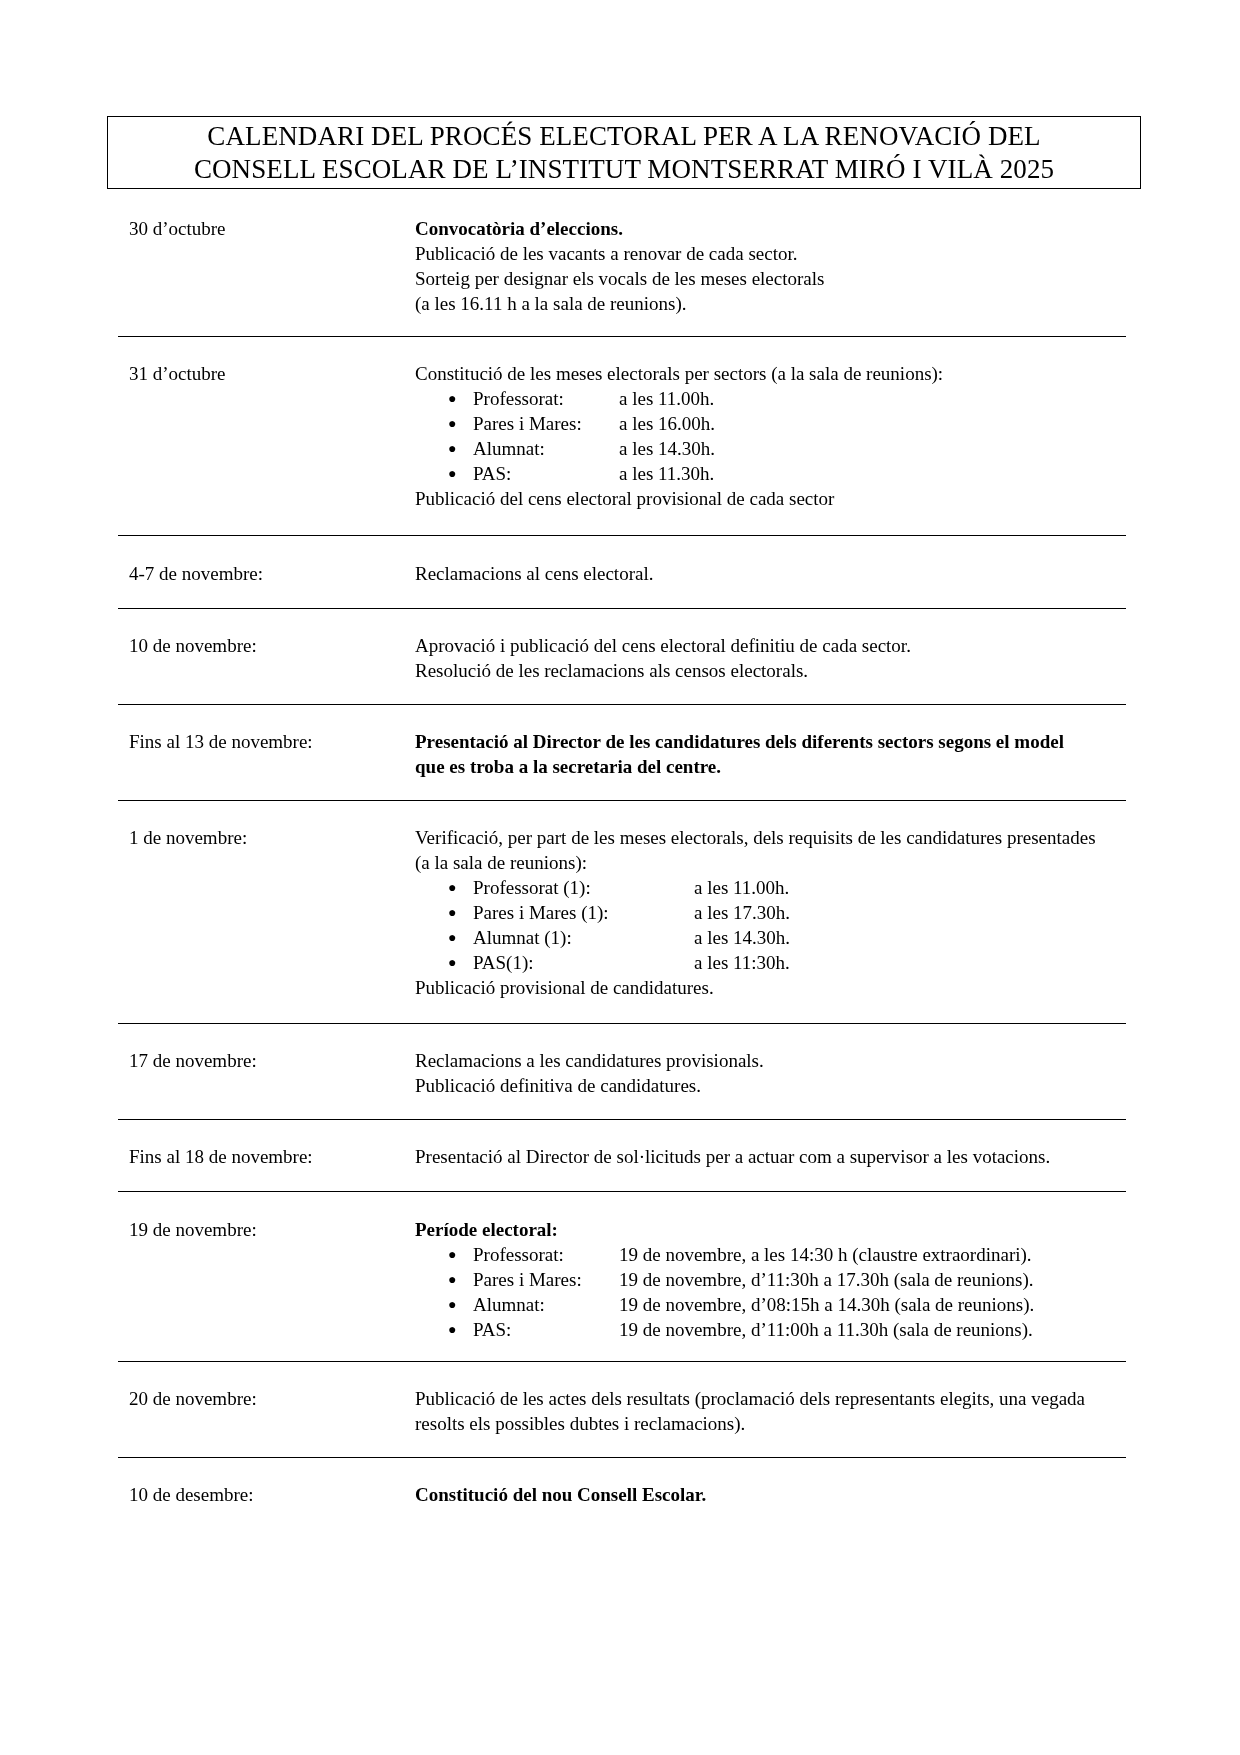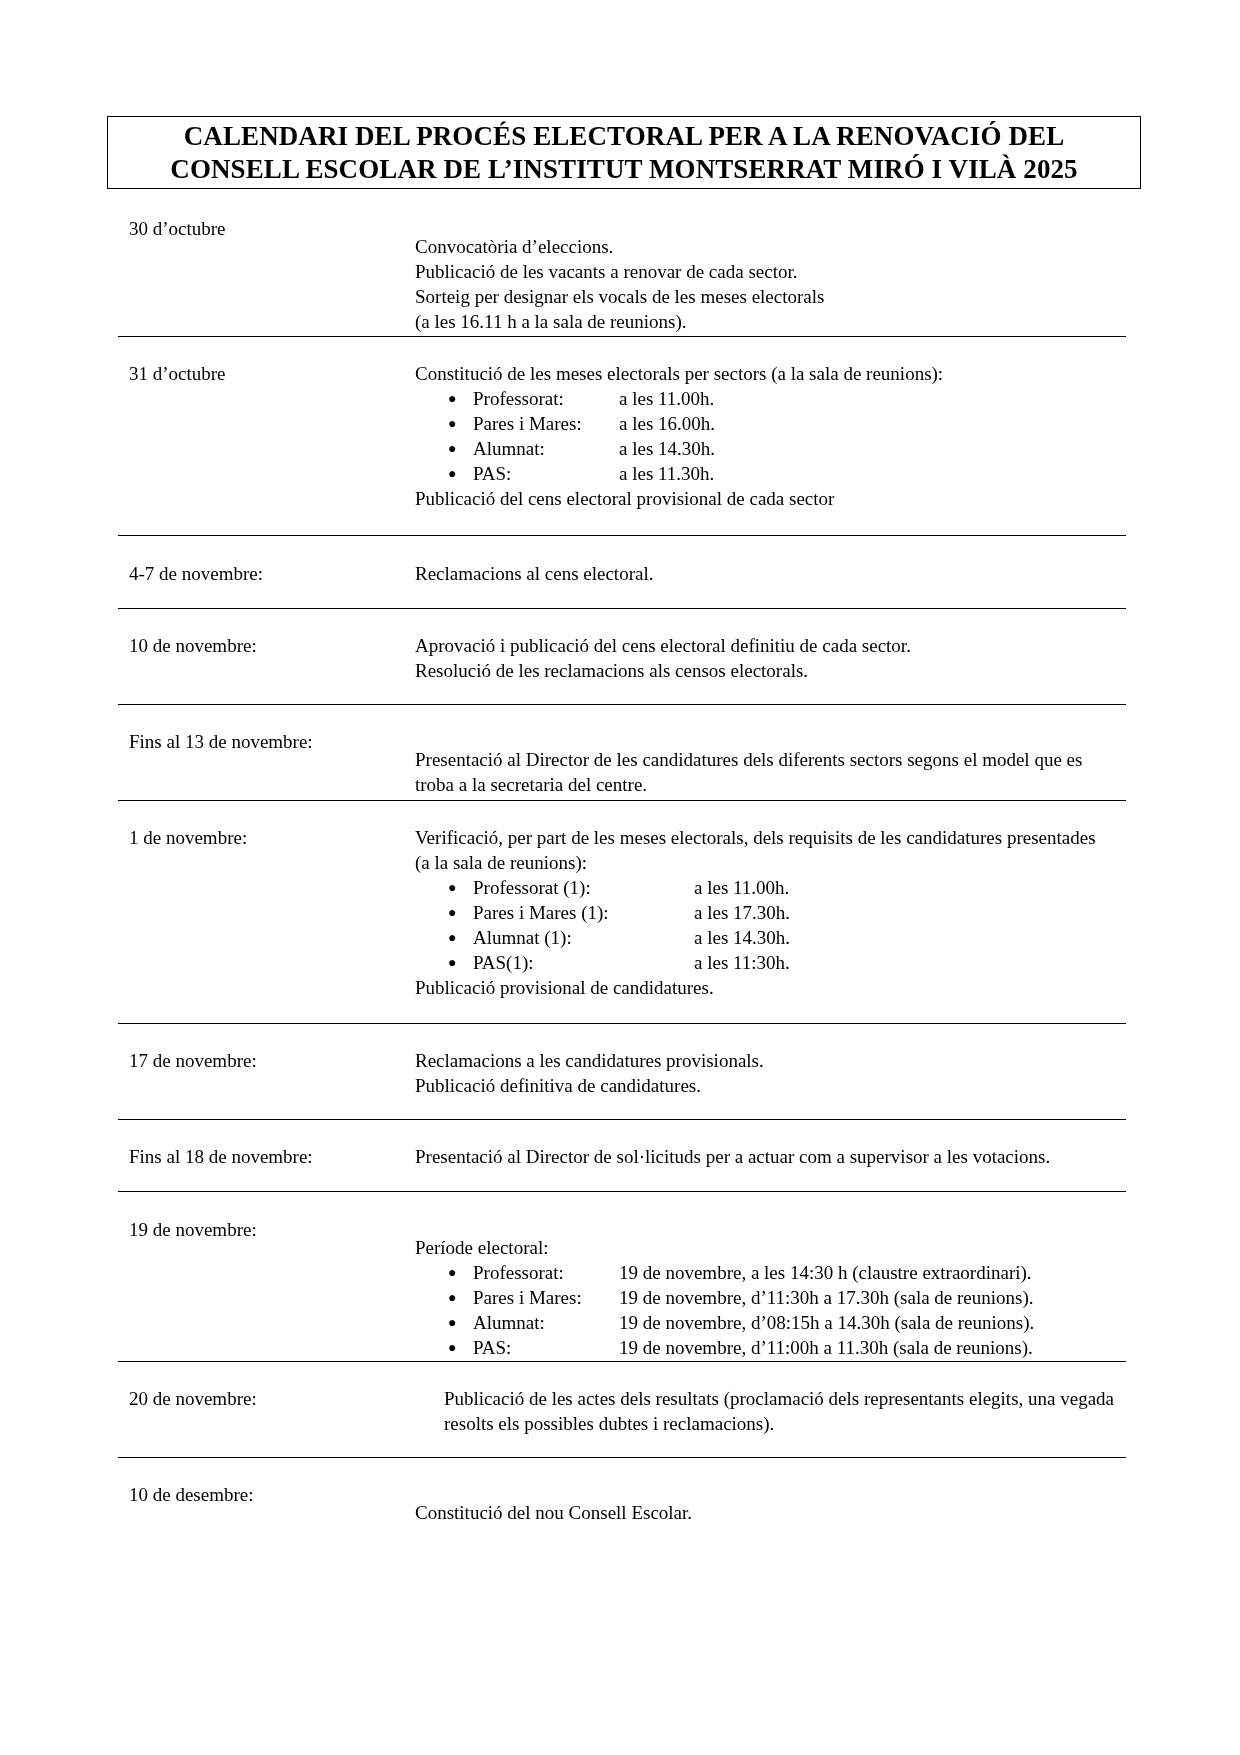--- a/index.html
+++ b/index.html
@@ -7,29 +7,29 @@
     width: 1240px; height: 1755px; position: relative; overflow: hidden;
     font-family: "Liberation Serif", "DejaVu Serif", serif;
     color: #000; font-size: 19px; line-height: 25px;
   }
   .title-box {
     position: absolute; left: 107px; top: 116px; width: 1034px; height: 73px;
     border: 1.5px solid #000; box-sizing: border-box;
     display: flex; flex-direction: column; align-items: center; justify-content: center;
   }
   .title-line {
-    font-weight: bold; font-size: 27px; line-height: 33px; letter-spacing: 0.1px;
+    font-weight: normal; font-size: 27px; line-height: 33px; letter-spacing: 0.1px;
     white-space: nowrap;
   }
   .row { position: absolute; left: 118px; width: 1010px; }
   .date { position: absolute; left: 11px; top: 0; white-space: nowrap; }
   .content { position: absolute; left: 297px; top: 0; width: 720px; }
   .content .line { white-space: nowrap; display: block; }
   .content .wrap { white-space: normal; display: block; }
-  .bold { font-weight: normal; margin-top: 18px; }
+  .bold { font-weight: bold; }
   .bullet { display: flex; height: 25px; }
   .bullet .dot { width: 25px; margin-left: 33px; font-size: 14px; }
   .bullet .lbl { white-space: nowrap; font-family: Liberation Serif, serif; }
   .sep {
     position: absolute; left: 118px; width: 1008px; height: 0;
     border-top: 1.3px solid #000;
   }
 </style>
 </head>
 <body>
@@ -173,21 +173,21 @@
         <span class="dot">●</span>
         <span class="lbl" style="width:146px">PAS:</span>
         <span class="lbl">19 de novembre, d’11:00h a 11.30h (sala de reunions).</span>
       </div>
   </div>
 </div>
 <div class="sep" style="top:1361px;"></div>
 
 <div class="row" style="top:1386px;">
   <div class="date">20 de novembre:</div>
-  <div class="content" style="width:690px;margin-left:29px;">
+  <div class="content" style="width:690px;">
     <span class="wrap">Publicació de les actes dels resultats (proclamació dels representants elegits, una vegada resolts els possibles dubtes i reclamacions).</span>
   </div>
 </div>
 <div class="sep" style="top:1457px;"></div>
 
 <div class="row" style="top:1482px;">
   <div class="date">10 de desembre:</div>
   <div class="content">
     <span class="line bold">Constitució del nou Consell Escolar.</span>
   </div>

